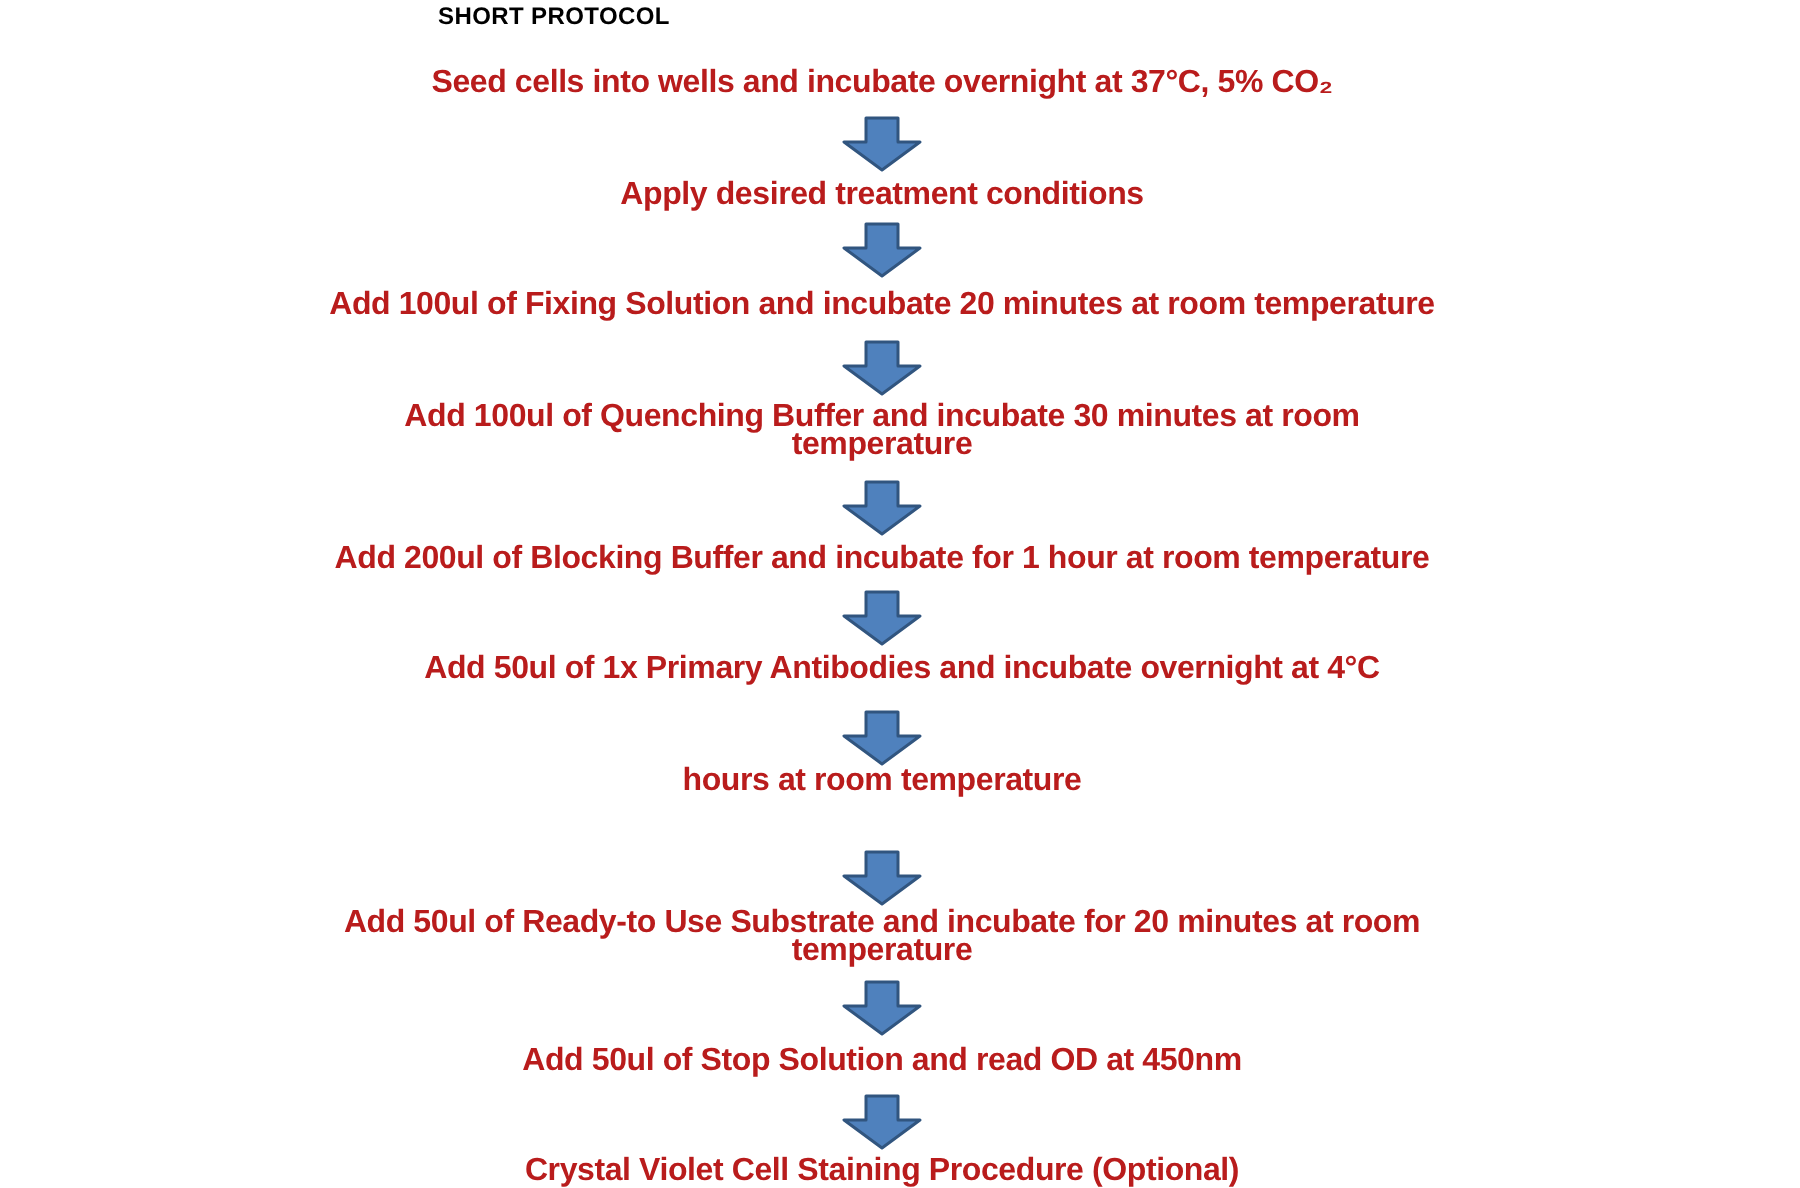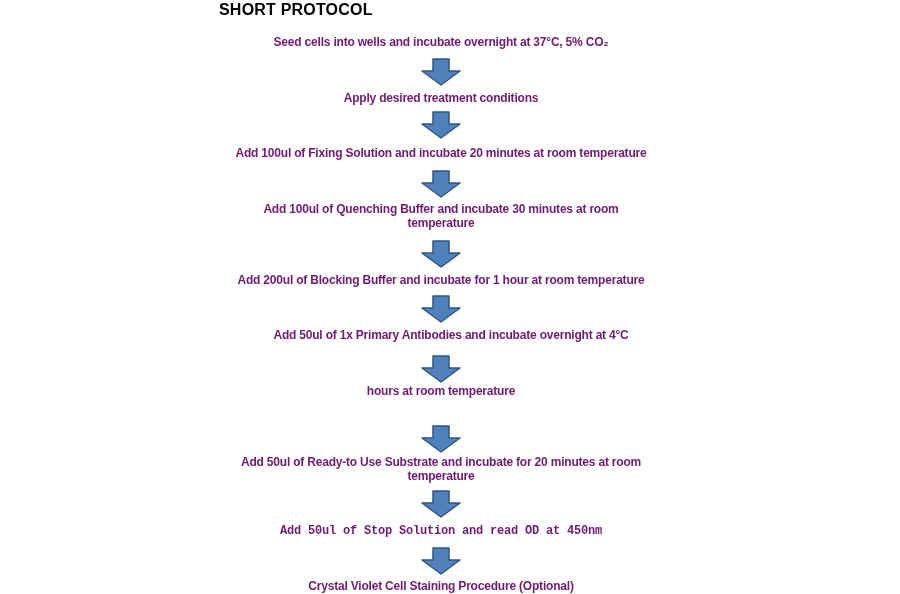--- a/index.html
+++ b/index.html
@@ -8,36 +8,36 @@
     background: #ffffff;
     position: relative;
     overflow: hidden;
     font-family: "Liberation Sans", sans-serif;
   }
   .canvas { position: absolute; left: 0; top: 0; width: 900px; height: 594px; }
   .page-title {
     position: absolute;
     left: 219px; top: 1px;
     margin: 0;
-    font-size: 16px;
+    font-size: 12px;
     font-weight: bold;
     color: #000000;
     letter-spacing: 0.2px;
     white-space: nowrap;
   }
   .flow {
     position: absolute; left: 0; top: 0;
     width: 882px; height: 594px;
   }
   .step {
     position: absolute;
     left: 0; width: 100%;
     text-align: center;
-    color: #701a75;
-    font-size: 12px;
+    color: #b91c1c;
+    font-size: 16px;
     font-weight: bold;
     letter-spacing: -0.2px;
   }
   .step .line {
     height: 14px;
     line-height: 14px;
     white-space: nowrap;
   }
   .arrow-wrap {
     position: absolute;
@@ -96,21 +96,21 @@
       <div class="arrow-wrap" style="top: 425px;"><svg width="40" height="28" viewBox="0 0 40 28">
           <polygon points="12,1 28,1 28,13 39,13 20,27 1,13 12,13" fill="#4F81BD" stroke="#31557F" stroke-width="1.5" stroke-linejoin="round"></polygon>
         </svg></div>
       <div class="step" style="top: 455px;">
         <div class="line">Add 50ul of Ready-to Use Substrate and incubate for 20 minutes at room</div>
         <div class="line">temperature</div>
       </div>
       <div class="arrow-wrap" style="top: 490px;"><svg width="40" height="28" viewBox="0 0 40 28">
           <polygon points="12,1 28,1 28,13 39,13 20,27 1,13 12,13" fill="#4F81BD" stroke="#31557F" stroke-width="1.5" stroke-linejoin="round"></polygon>
         </svg></div>
-      <div class="step" style="top: 524px; font-family: Liberation Mono, monospace;">
+      <div class="step" style="top: 524px;">
         <div class="line">Add 50ul of Stop Solution and read OD at 450nm</div>
       </div>
       <div class="arrow-wrap" style="top: 547px;"><svg width="40" height="28" viewBox="0 0 40 28">
           <polygon points="12,1 28,1 28,13 39,13 20,27 1,13 12,13" fill="#4F81BD" stroke="#31557F" stroke-width="1.5" stroke-linejoin="round"></polygon>
         </svg></div>
       <div class="step" style="top: 579px;">
         <div class="line">Crystal Violet Cell Staining Procedure (Optional)</div>
       </div>
     </div>
 </div>

